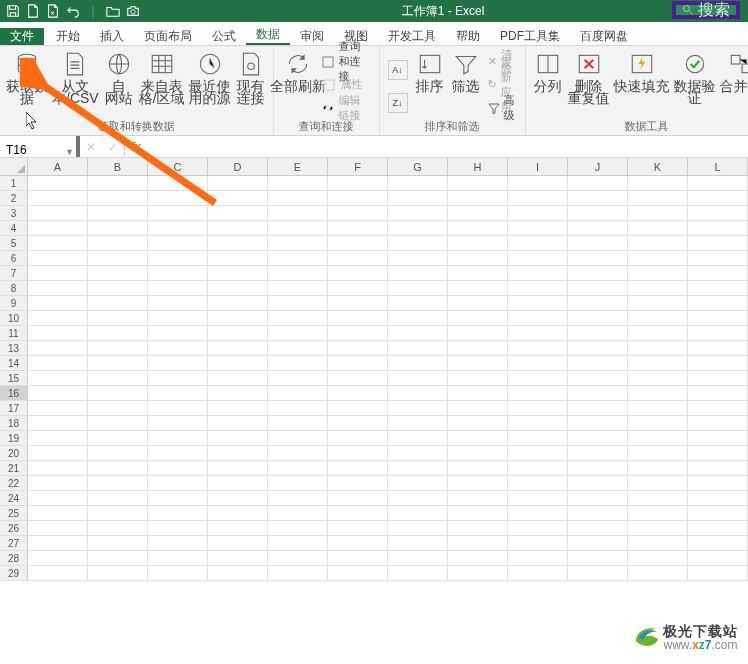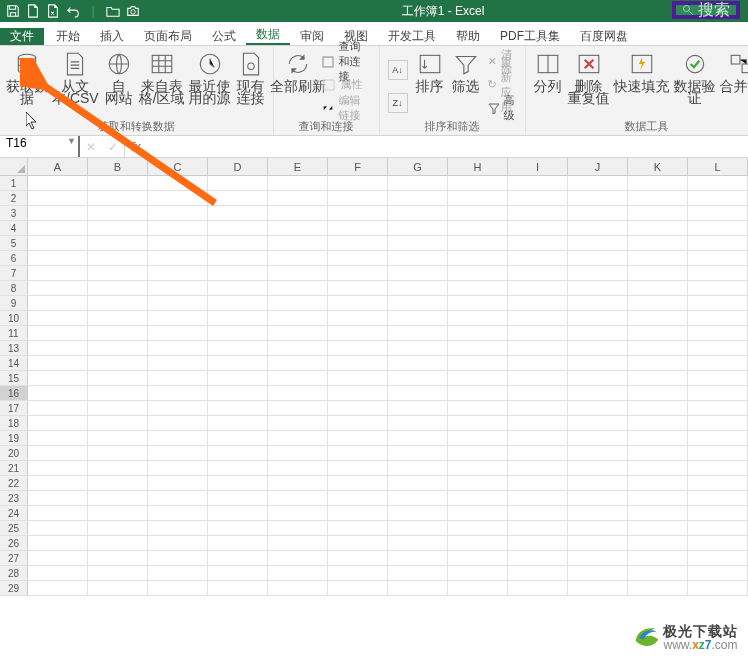--- a/index.html
+++ b/index.html
@@ -28,21 +28,21 @@
 .rbtn-lg { display: flex; flex-direction: column; align-items: center; justify-content: flex-start; width: auto; min-width: 36px; padding: 2px 2px 0 2px; cursor: pointer; }
 .rbtn-lg .ico { width: 28px; height: 28px; display: flex; align-items: center; justify-content: center; }
 .rbtn-lg .lbl { font-size: 14px; color: #444; text-align: center; line-height: 12px; margin-top: 2px; white-space: pre; }
 .rcol { display: flex; flex-direction: column; justify-content: space-around; padding: 2px 4px 0 4px; }
 .ritem { display: flex; align-items: center; gap: 4px; height: 20px; font-size: 11px; color: #444; cursor: pointer; }
 .ritem.disabled { color: #aaa; }
 .ritem .sico { width: 14px; height: 14px; display: flex; align-items: center; justify-content: center; }
 
 
 .fbar { height: 22px; border-bottom: 1px solid #d4d4d4; display: flex; align-items: stretch; background: #fff; }
-.namebox { width: 80px; border-right: 2px solid #737373; display: flex; align-items: flex-start; padding: 0 6px; font-size: 12px; position: relative; }
+.namebox { width: 80px; border-right: 4px solid #737373; display: flex; align-items: flex-end; padding: 0 6px; font-size: 12px; position: relative; }
 .namebox .dd { position: absolute; right: 2px; color: #888; font-size: 9px; }
 .fbtns { display: flex; align-items: center; border-right: 1px solid #d4d4d4; padding: 0 6px; gap: 12px; color: #aaa; }
 .fx { font-style: italic; font-size: 12px; color: #666; padding: 0 6px; display: flex; align-items: center; }
 .finput { flex: 1; border: none; outline: none; padding: 0 4px; }
 
 
 .grid { position: relative; }
 .gridhead { display: flex; height: 18px; }
 .selall { width: 28px; background: #f0f0f0; border-right: 1px solid #ccc; border-bottom: 1px solid #ccc; position: relative; }
 .selall::after { content: ""; position: absolute; right: 2px; bottom: 2px; border-left: 8px solid transparent; border-bottom: 8px solid #b7b7b7; }
@@ -679,35 +679,20 @@
         <div class="cell"></div>
         <div class="cell"></div>
         <div class="cell"></div>
         <div class="cell"></div>
         <div class="cell"></div>
         <div class="cell"></div>
         <div class="cell"></div>
         <div class="cell"></div>
       </div>
       <div class="gridbody-row">
-        <div class="rowhead">23</div>
-        <div class="cell"></div>
-        <div class="cell"></div>
-        <div class="cell"></div>
-        <div class="cell"></div>
-        <div class="cell"></div>
-        <div class="cell"></div>
-        <div class="cell"></div>
-        <div class="cell"></div>
-        <div class="cell"></div>
-        <div class="cell"></div>
-        <div class="cell"></div>
-        <div class="cell"></div>
-      </div>
-      <div class="gridbody-row">
         <div class="rowhead">24</div>
         <div class="cell"></div>
         <div class="cell"></div>
         <div class="cell"></div>
         <div class="cell"></div>
         <div class="cell"></div>
         <div class="cell"></div>
         <div class="cell"></div>
         <div class="cell"></div>
         <div class="cell"></div>

